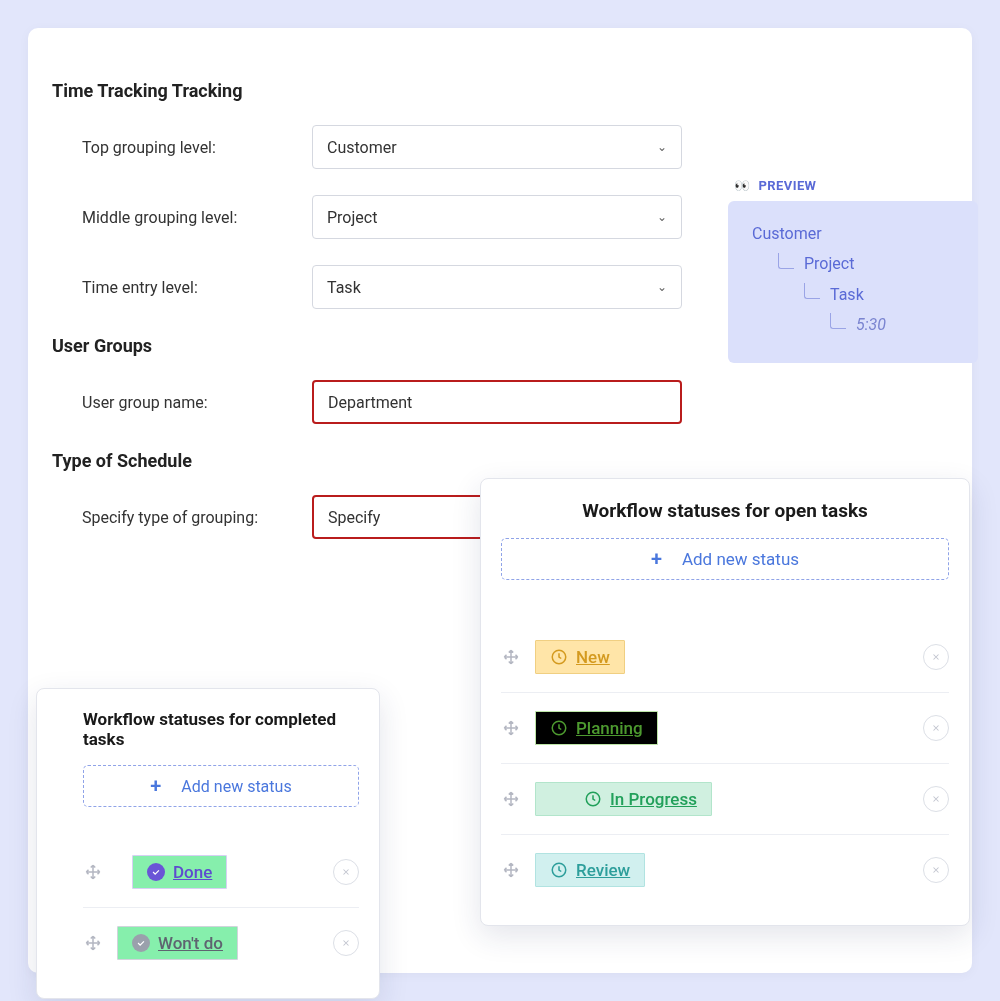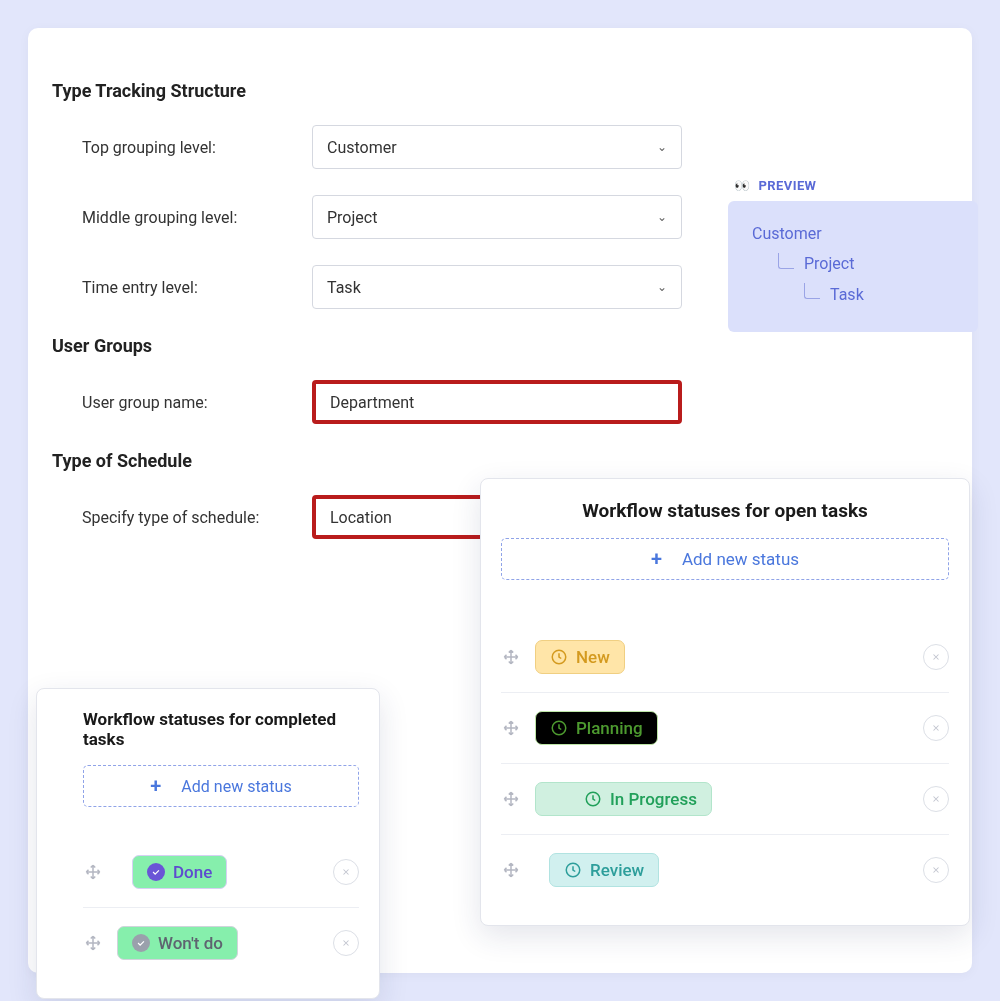--- a/index.html
+++ b/index.html
@@ -61,21 +61,21 @@
     justify-content: space-between;
     cursor: pointer;
   }
   .chev {
     font-size: 12px;
     color: #666;
   }
   .textinput {
     width: 370px;
     height: 44px;
-    border: 4px solid #b91c1c;
+    border: 2px solid #b91c1c;
     border-radius: 4px;
     padding: 0 14px;
     background: #fff;
     font-size: 16px;
     color: #333;
     display: flex;
     align-items: center;
     cursor: text;
   }
 
@@ -177,32 +177,33 @@
     font-size:18px;
     cursor:grab;
     width:20px;
     display:flex; align-items:center; justify-content:center;
   }
   .badge {
     display:inline-flex;
     align-items:center;
     gap:8px;
     padding:6px 14px;
-    border-radius:7px;
+    border-radius:1px;
     font-size:17px;
     font-weight:500;
     border:1px solid transparent;
+    text-decoration:underline;
   }
   .b-yellow { background:#ffe5a8; color:#d49a1f; border-color:#f0cf82; }
   .b-yellow .clock svg { stroke:#d49a1f; }
   .b-green  { background:#000000; color:#4d9a2f; border-color:#bde5a6; }
   .b-green .clock svg { stroke:#4d9a2f; }
   .b-emerald{ background:#d0f0e0; color:#21a05a; border-color:#b2e5cb;padding-left:48px; }
   .b-emerald .clock svg { stroke:#21a05a; }
-  .b-teal   { background:#d1f0ef; color:#2d9e9b; border-color:#b1e3e1;margin-left:14px; }
+  .b-teal   { background:#d1f0ef; color:#2d9e9b; border-color:#b1e3e1; }
   .b-teal .clock svg { stroke:#2d9e9b; }
   .b-purple { background:#86efac; color:#5e4bcf; border-color:#d6d0f3;margin-left:15px; }
   .b-gray   { background:#86efac; color:#5e6470; border-color:#d0d4db; }
   .clock { display:inline-flex; width:18px; height:18px; }
   .check-circle {
     width:18px; height:18px; border-radius:50%;
     display:inline-flex; align-items:center; justify-content:center;
     color:#fff;
   }
   .cc-purple { background:#6a55d6; }
@@ -218,21 +219,21 @@
     cursor:pointer;
   }
   .del svg { width:10px; height:10px; stroke:#c1c5cf; stroke-width:2.5; }
 </style>
 </head>
 <body>
 
 <div class="main-panel">
 
 
-  <h2 class="section-title">Type Tracking Structure</h2>
+  <h2 class="section-title">Time Tracking Tracking</h2>
 
   <div class="row">
     <label>Top grouping level:</label>
     <div class="select-wrap">
       <div class="select">
         <span>Customer</span>
         <span class="chev">⌄</span>
       </div>
     </div>
   </div>
@@ -260,42 +261,46 @@
   <h2 class="section-title">User Groups</h2>
   <div class="row">
     <label>User group name:</label>
     <div class="textinput">
       <span>Department</span>
     </div>
   </div>
 
   <h2 class="section-title">Type of Schedule</h2>
   <div class="row">
-    <label>Specify type of schedule:</label>
+    <label>Specify type of grouping:</label>
     <div class="textinput">
-      <span>Location</span>
+      <span>Specify</span>
     </div>
   </div>
 
   <div class="preview-card">
     <div class="preview-label">
       <span>👀</span>
       <span>PREVIEW</span>
     </div>
     <div class="preview-tree">
       <div class="tree-item">
         <span>Customer</span>
       </div>
       <div class="tree-item indent1">
         <span class="elbow"></span>
         <span>Project</span>
       </div>
       <div class="tree-item indent2">
         <span class="elbow"></span>
         <span>Task</span>
+      </div>
+      <div class="tree-item indent3">
+        <span class="elbow"></span>
+        <span class="preview-time">5:30</span>
       </div>
     </div>
   </div>
 
   <div class="wf-panel wf-open">
     <div class="wf-title">Workflow statuses for open tasks</div>
     <div class="add-btn">
       <span class="plus">+</span>
       <span>Add new status</span>
     </div>

